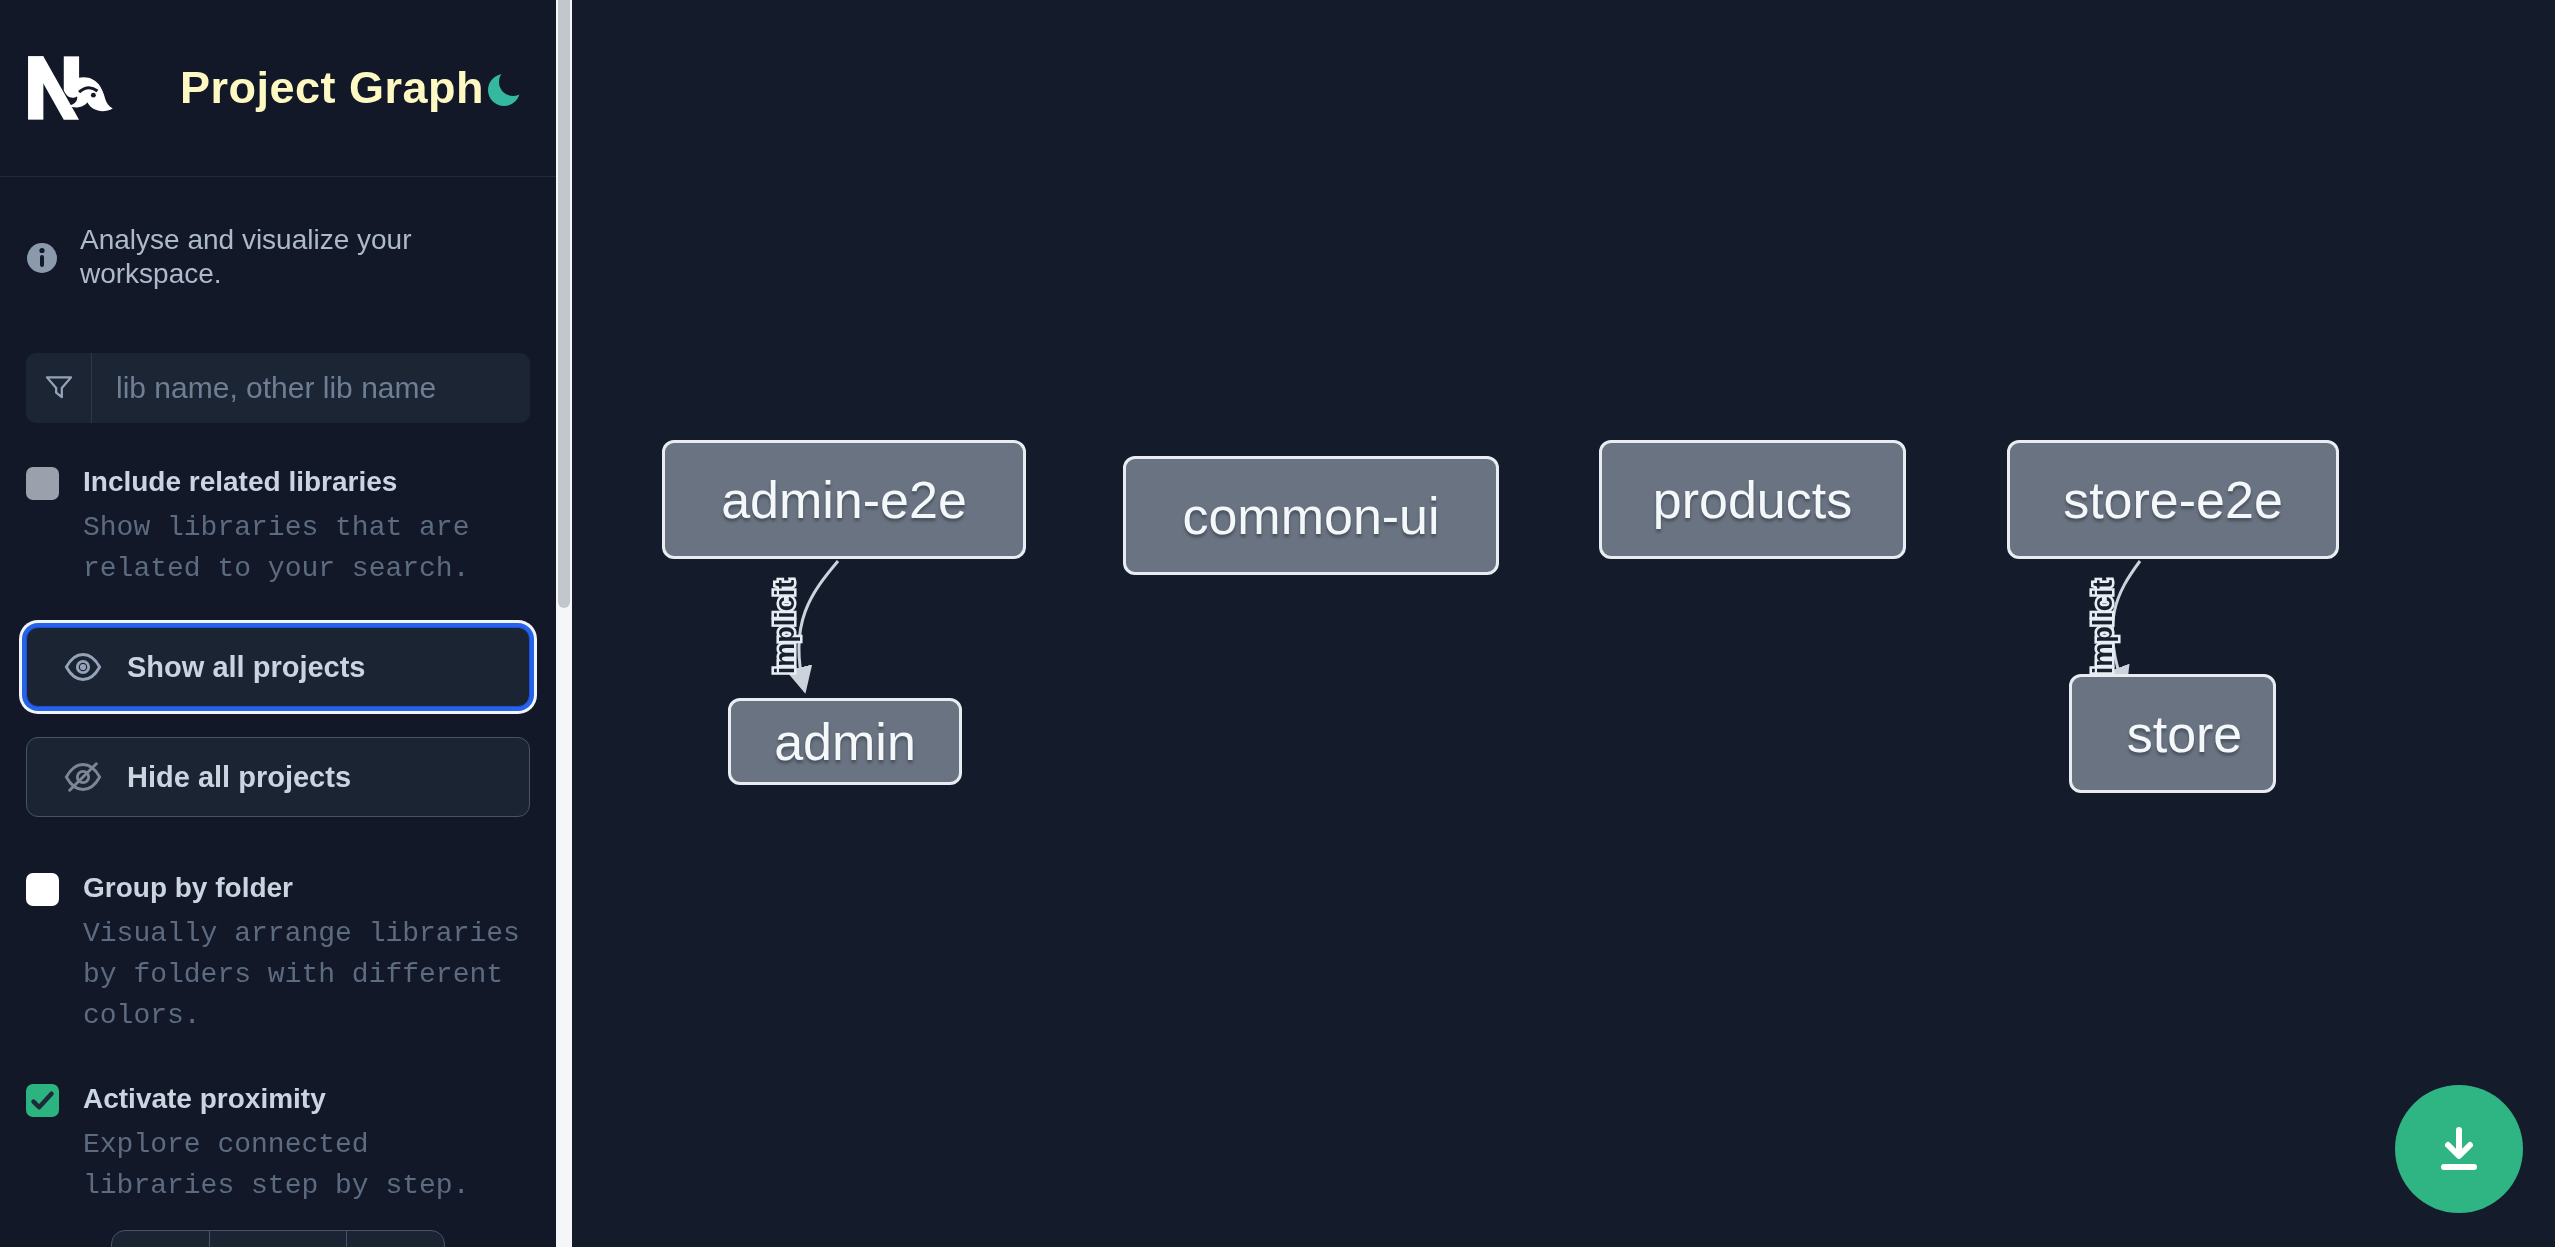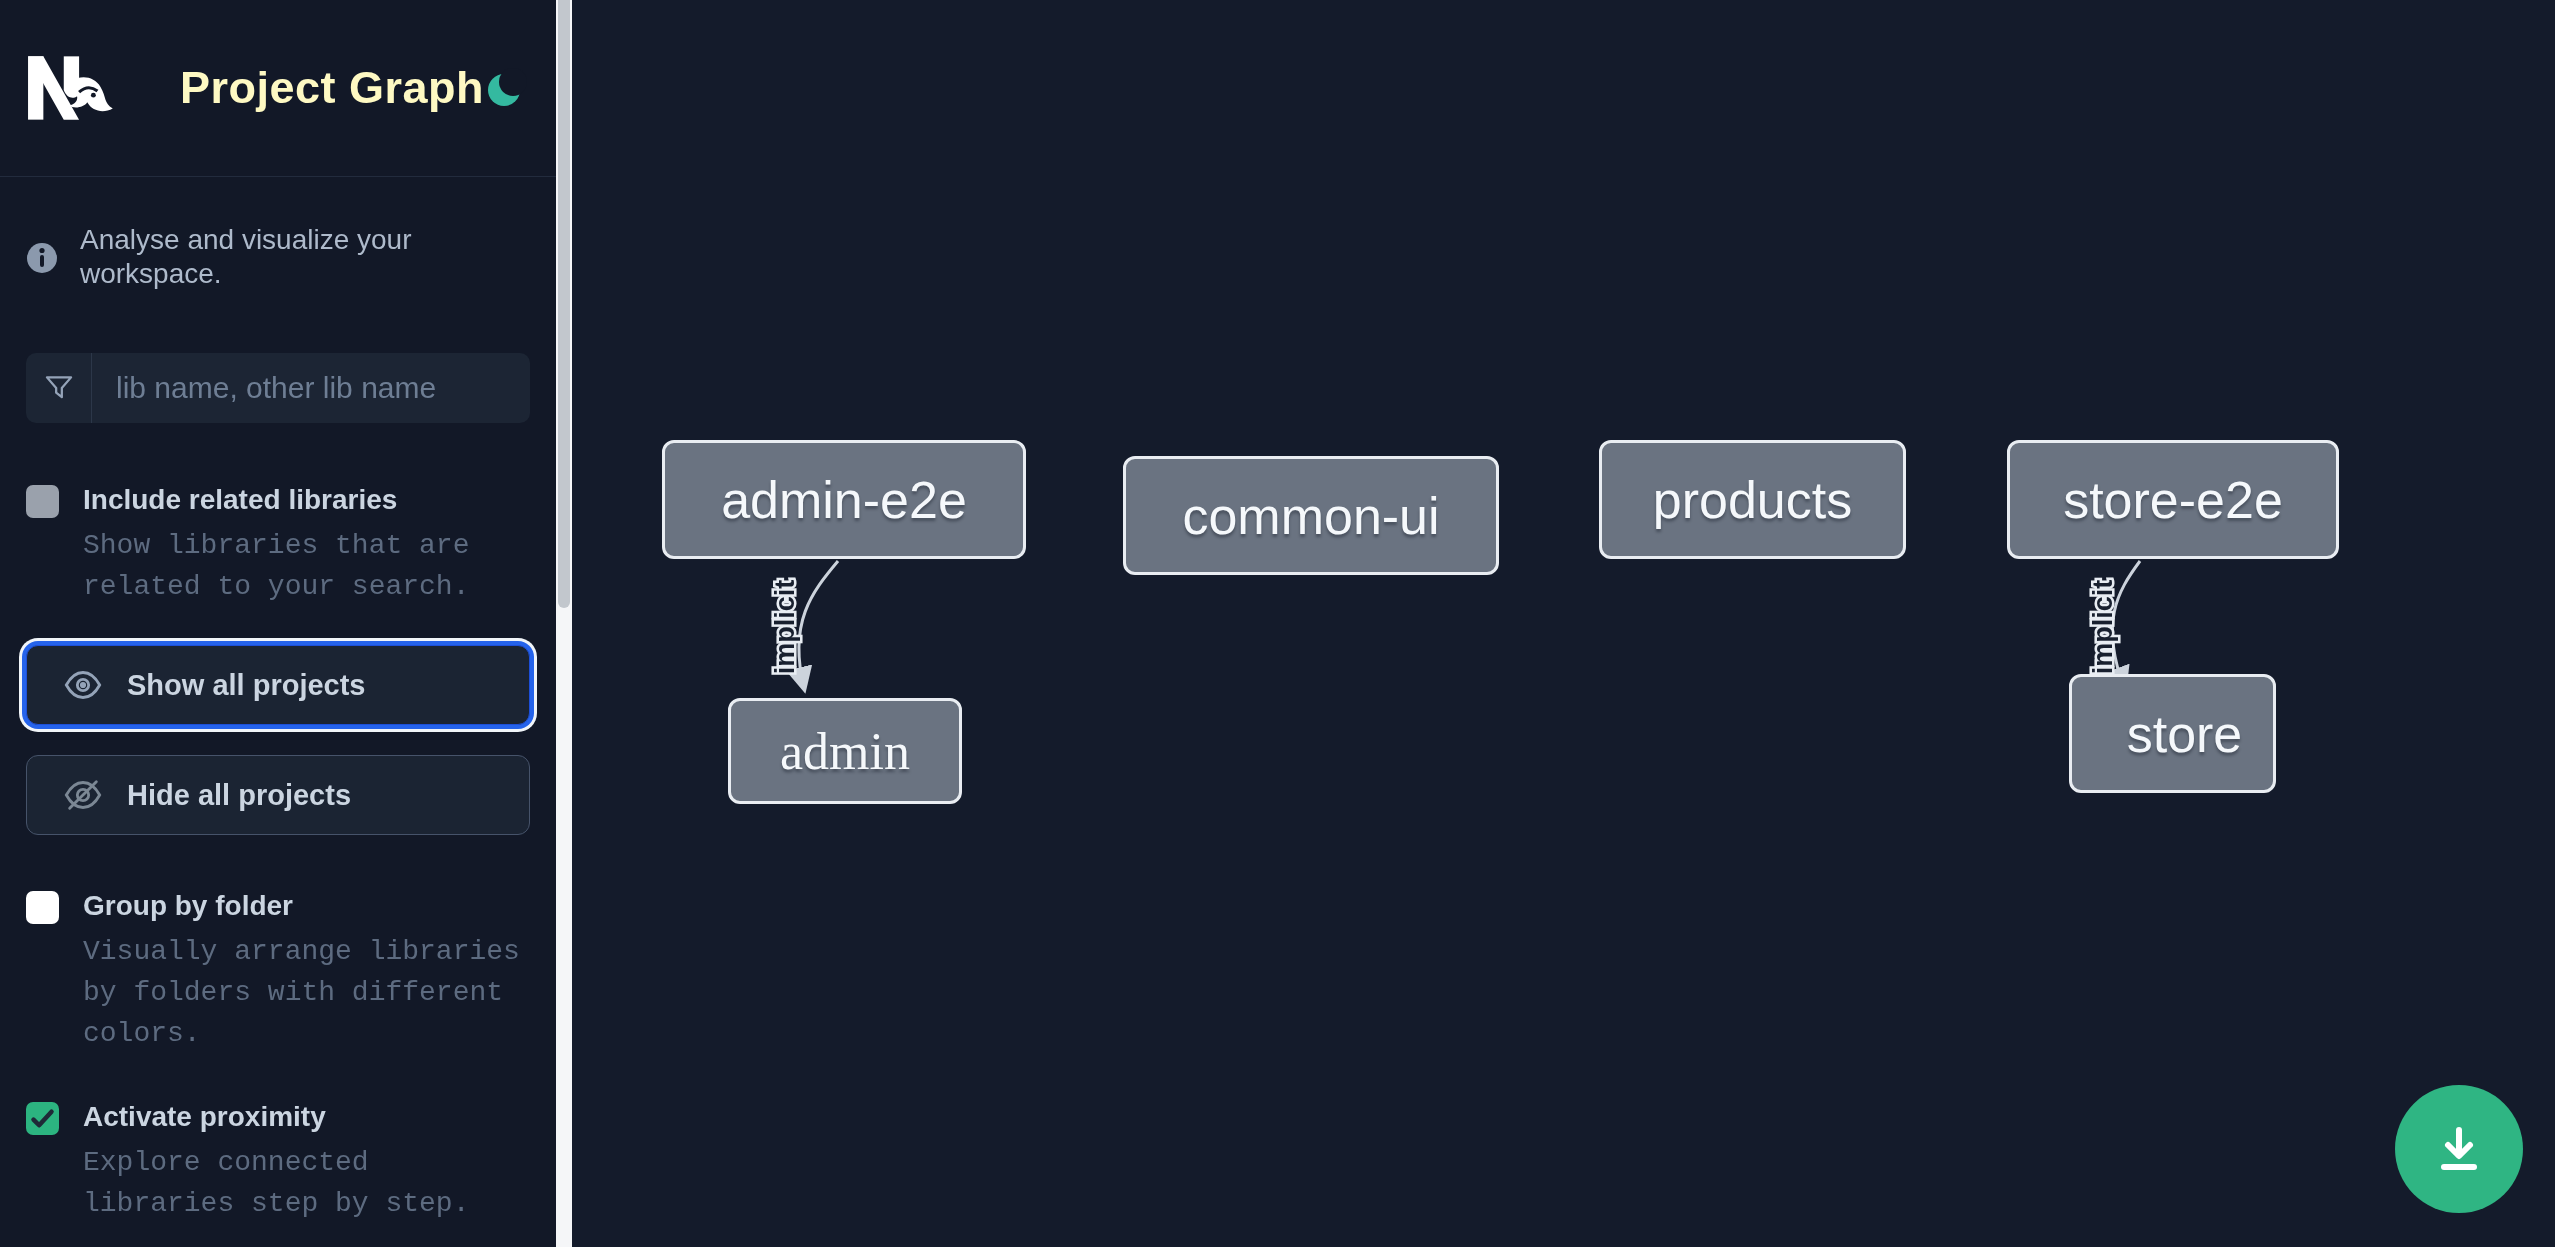--- a/index.html
+++ b/index.html
@@ -27,21 +27,21 @@
 
   .search-box { margin-top:62px; display:flex; align-items:stretch;
     background:#1c2534; border-radius:10px; height:70px; overflow:hidden; }
   .search-iconcell { width:66px; display:flex; align-items:center; justify-content:center;
     border-right:1px solid #2c3749; }
   .search-input { flex:1; background:transparent; border:none; outline:none;
     color:#cbd5e1; font-size:30px; padding:0 24px;
     font-family:"Liberation Sans","DejaVu Sans",sans-serif; }
   .search-input::placeholder { color:#6e7e94; }
 
-  .check-row { display:flex; align-items:flex-start; gap:24px; margin-top:60px; }
+  .check-row { display:flex; align-items:flex-start; gap:24px; margin-top:42px; }
   .checkbox { width:33px; height:33px; border-radius:7px; flex:0 0 auto; margin-top:2px;
     cursor:pointer; position:relative; }
   .cb-disabled { background:#9aa1ac; }
   .cb-white { background:#ffffff; box-shadow:0 0 0 1px #3b4references; }
   .cb-white { background:#ffffff; }
   .cb-green { background:#2cb480; }
   .cb-green svg { position:absolute; left:3px; top:3px; }
   .check-text { flex:1; }
   .check-label { font-size:28px; font-weight:700; color:#cbd5e1; line-height:34px; }
   .check-desc { font-size:28px; color:#5d6b80; line-height:41px; margin-top:8px;
@@ -207,21 +207,21 @@
       <g>
         <path d="M 1568 561 C 1545 592, 1528 622, 1552 688" fill="none" stroke="#ccd3dc" stroke-width="3" marker-end="url(#arrow)"></path>
         <text class="edge-label" x="1540" y="627" text-anchor="middle" transform="rotate(-90 1540 627)">implicit</text>
       </g>
     </svg>
 
     <div class="node" style="left:90px;  top:440px; width:364px; height:119px;">admin-e2e</div>
     <div class="node" style="left:551px; top:440px; width:376px; height:119px;margin-top:16px;">common-ui</div>
     <div class="node" style="left:1027px; top:440px; width:307px; height:119px;">products</div>
     <div class="node" style="left:1435px; top:440px; width:332px; height:119px;">store-e2e</div>
-    <div class="node" style="left:156px; top:698px; width:234px; height:106px;font-family:Liberation Serif, serif;">admin</div>
+    <div class="node" style="left:156px; top:698px; width:234px; height:87px;">admin</div>
     <div class="node" style="left:1497px; top:674px; width:207px; height:119px;padding-left:24px;">store</div>
 
     <button class="fab" title="Download graph">
       <svg width="58" height="58" viewBox="0 0 58 58" fill="none" stroke="#ffffff" stroke-width="6" stroke-linecap="round" stroke-linejoin="round">
         <line x1="29" y1="10" x2="29" y2="34"></line>
         <polyline points="18,25 29,36 40,25"></polyline>
         <line x1="14" y1="47" x2="44" y2="47"></line>
       </svg>
     </button>
 

